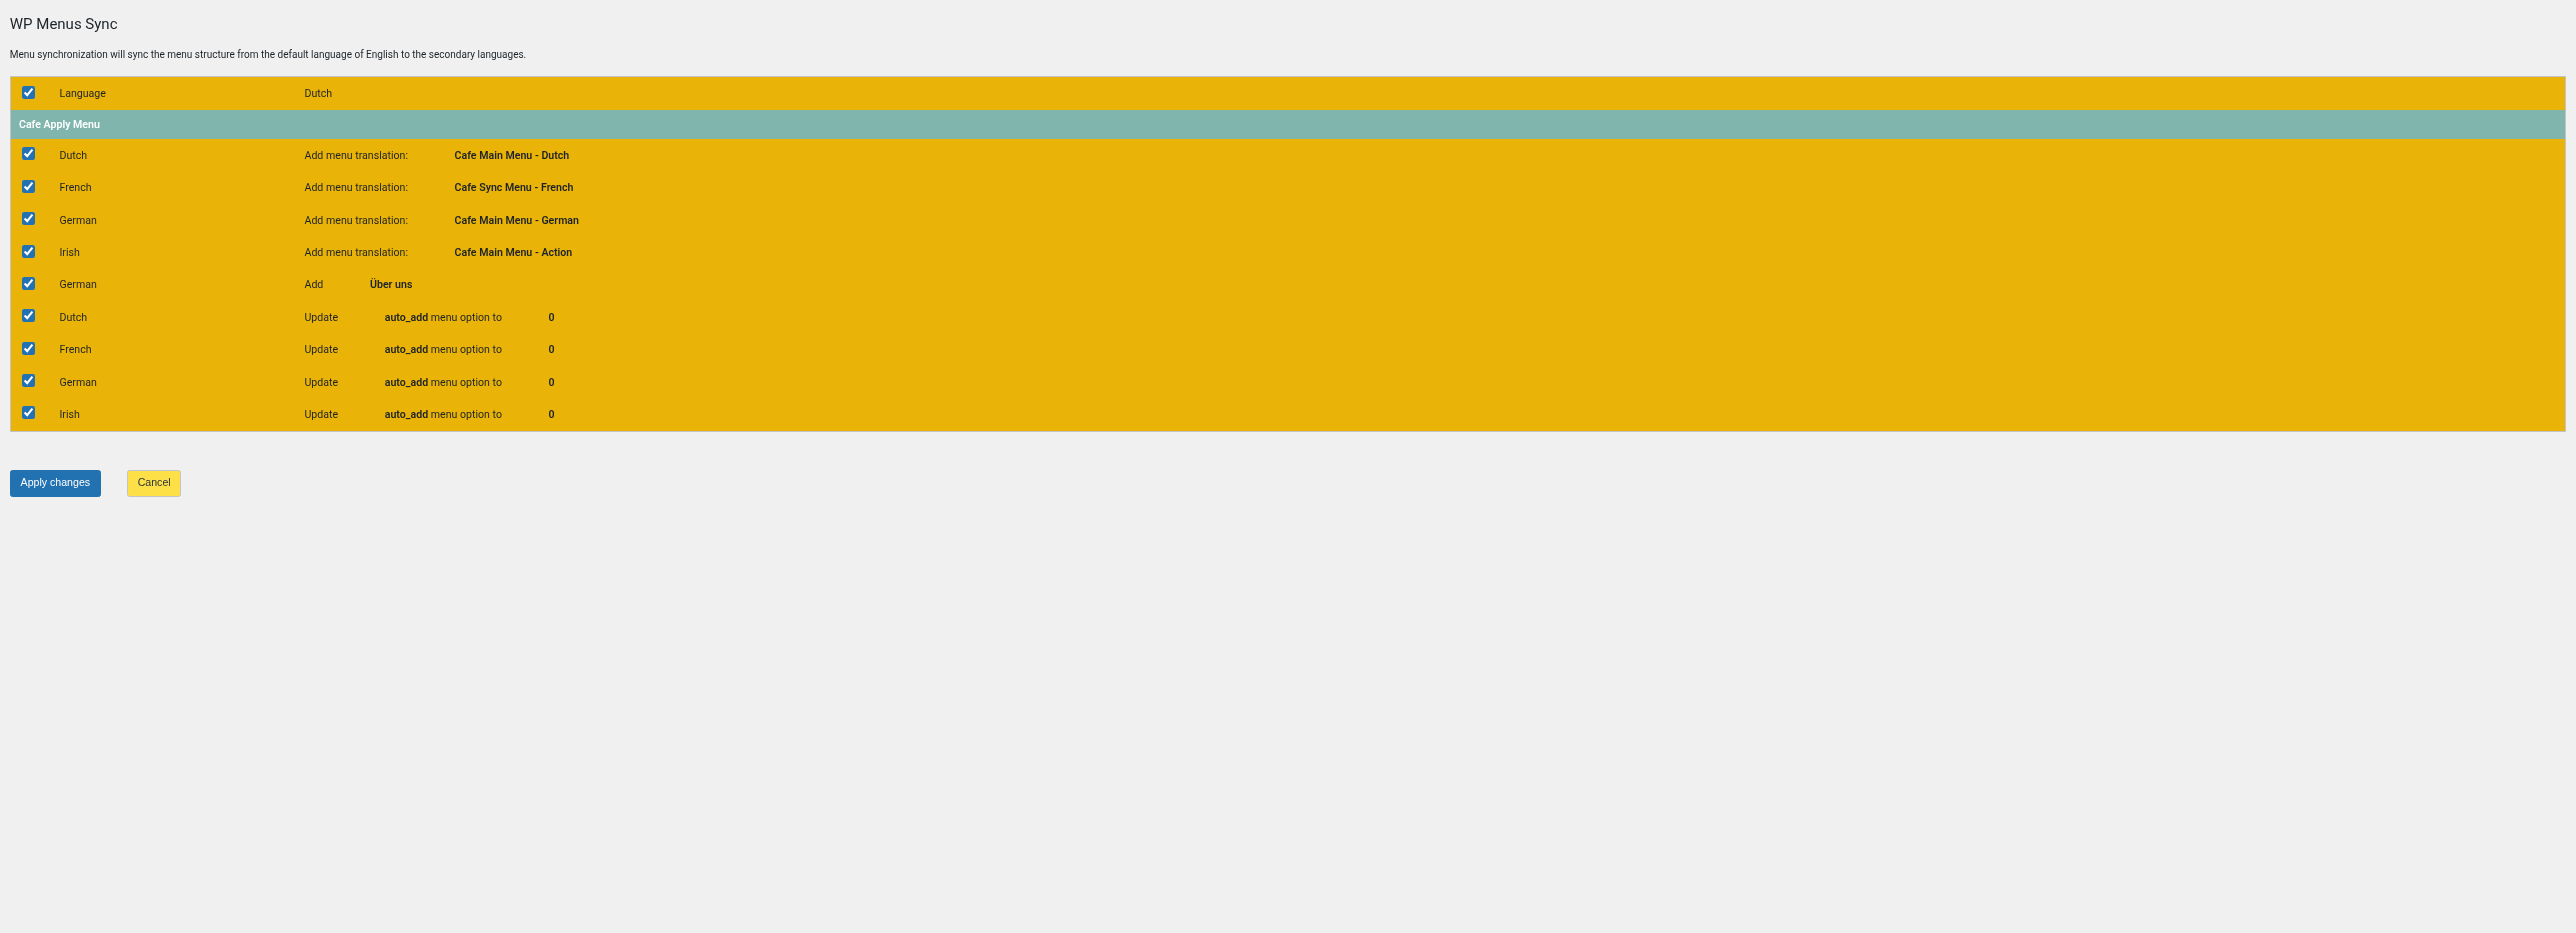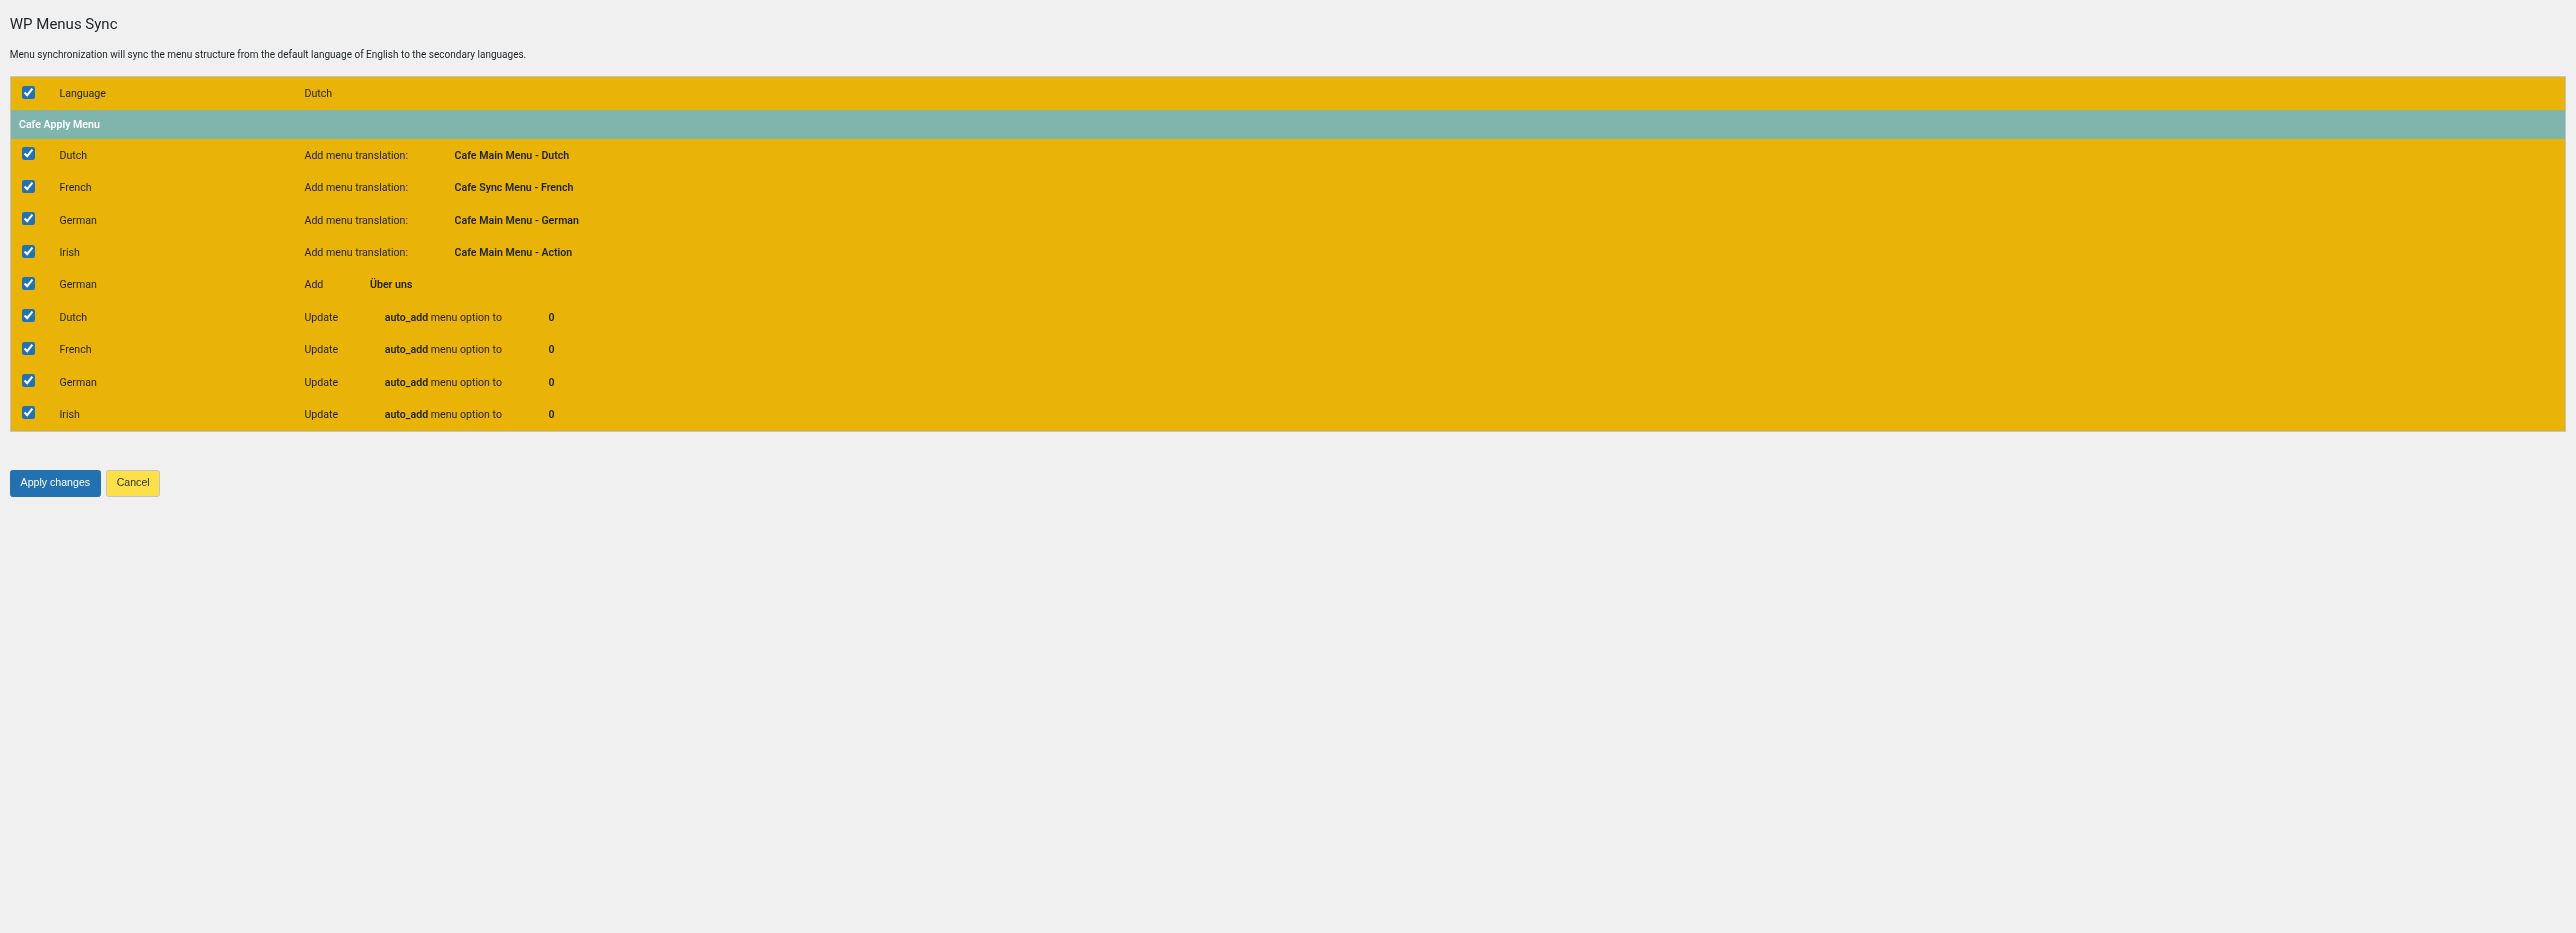--- a/index.html
+++ b/index.html
@@ -66,21 +66,21 @@
       height: 13px;
       accent-color: #2271b1;
       cursor: pointer;
     }
     .action-cell span.bold {
       font-weight: 600;
       padding-left: 44px;
     }
     .button-row {
       display: flex;
-      gap: 5px;
+      gap: 26px;
     }
     .btn {
       font-size: 10.6px;
       padding: 4.9px 9.8px;
       border-radius: 2.5px;
       cursor: pointer;
       line-height: 1.5;
     }
     .btn-primary {
       background: #2271b1;

